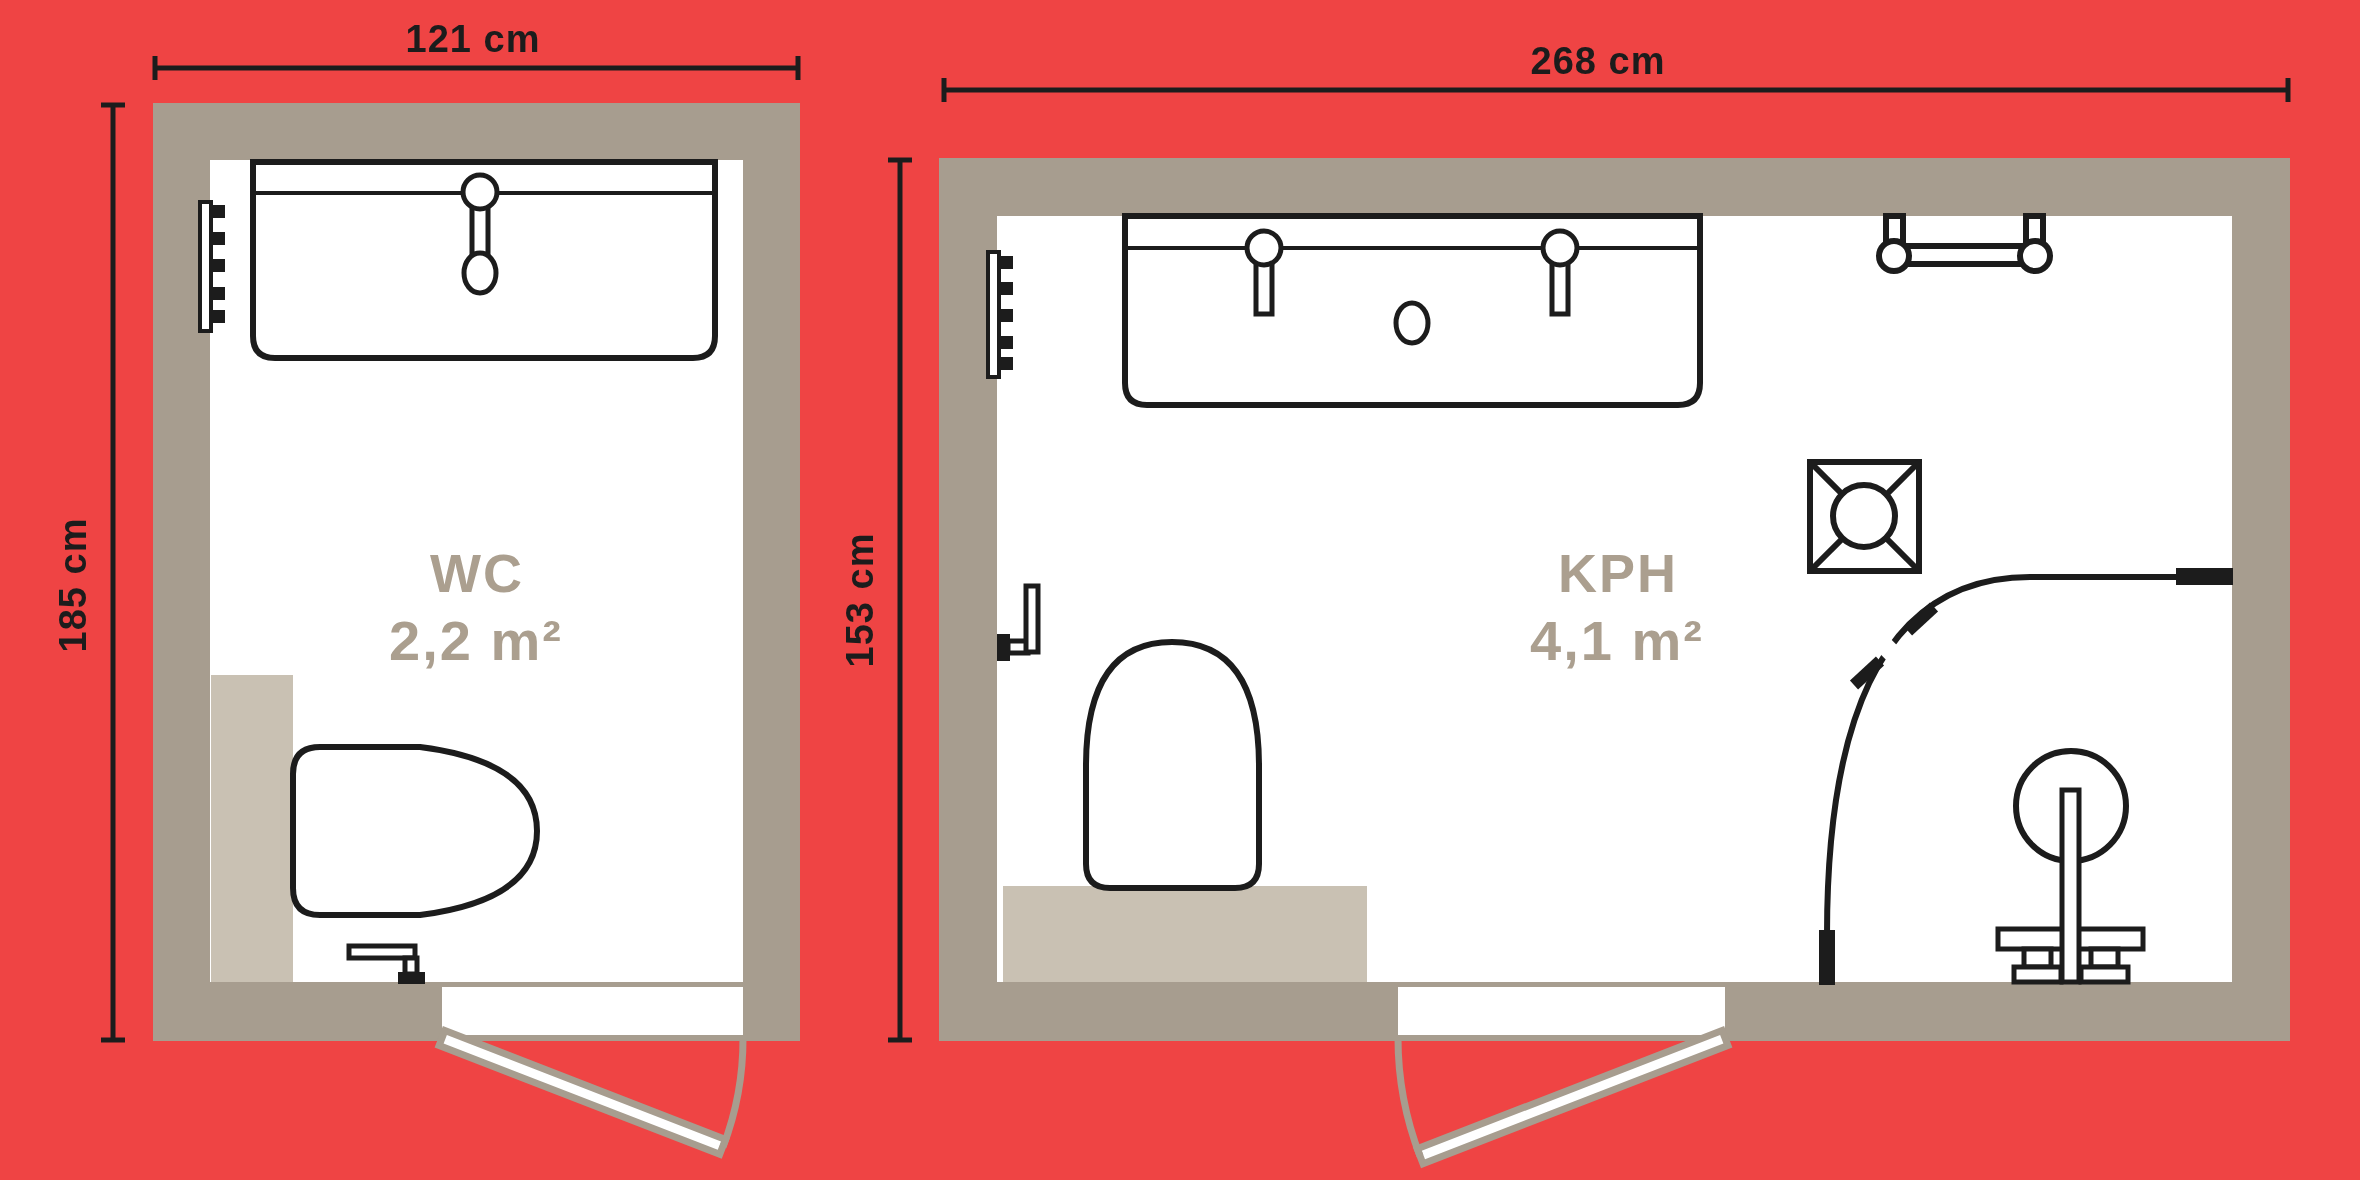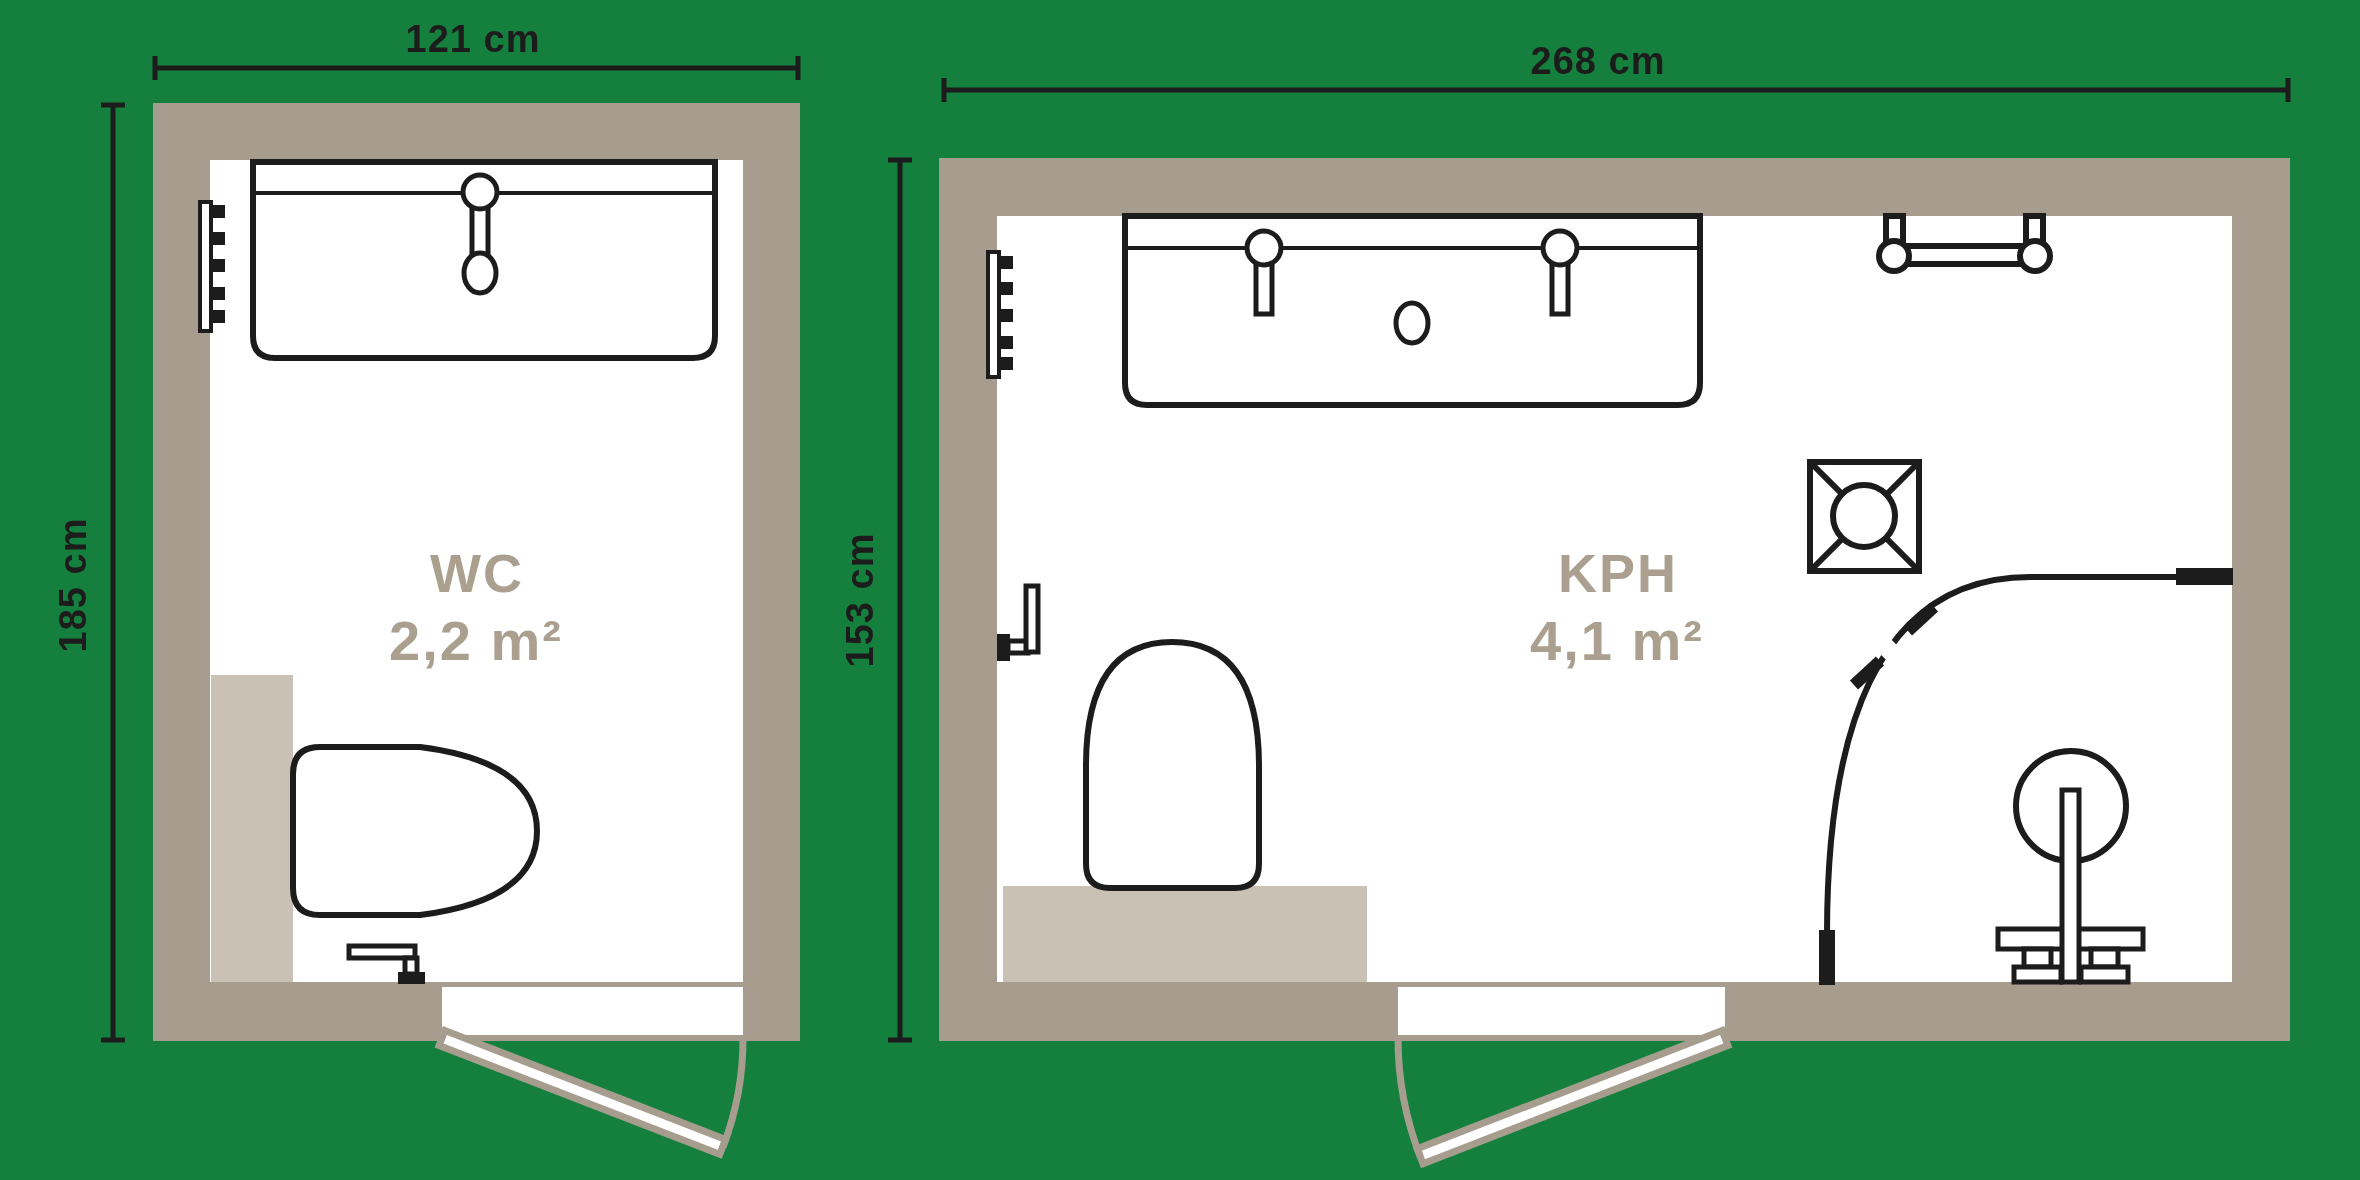--- a/index.html
+++ b/index.html
@@ -1,16 +1,16 @@
 <!DOCTYPE html>
 <html><head>
 <meta charset="utf-8">
 <style>
   html,body{margin:0;padding:0;background:#ffffff;}
-  .stage{position:relative;width:2360px;height:1180px;background:#15803d;overflow:hidden;
+  .stage{position:relative;width:2360px;height:1180px;background:#ef4444;overflow:hidden;
          font-family:"Liberation Sans",sans-serif;}
   svg{display:block}
   .blk{stroke:#1c1c1c;fill:none;}
   .blkf{stroke:#1c1c1c;fill:#ffffff;}
   .solid{fill:#1c1c1c;stroke:none;}
   .dim{stroke:#1c1c1c;stroke-width:5;fill:none;}
   .dimtxt{fill:#1c1c1c;font-size:38px;font-weight:bold;letter-spacing:1px;}
   .roomtxt{font-weight:bold;letter-spacing:2px;}
   .lbl1{font-size:54px;}
   .lbl2{font-size:56px;}

